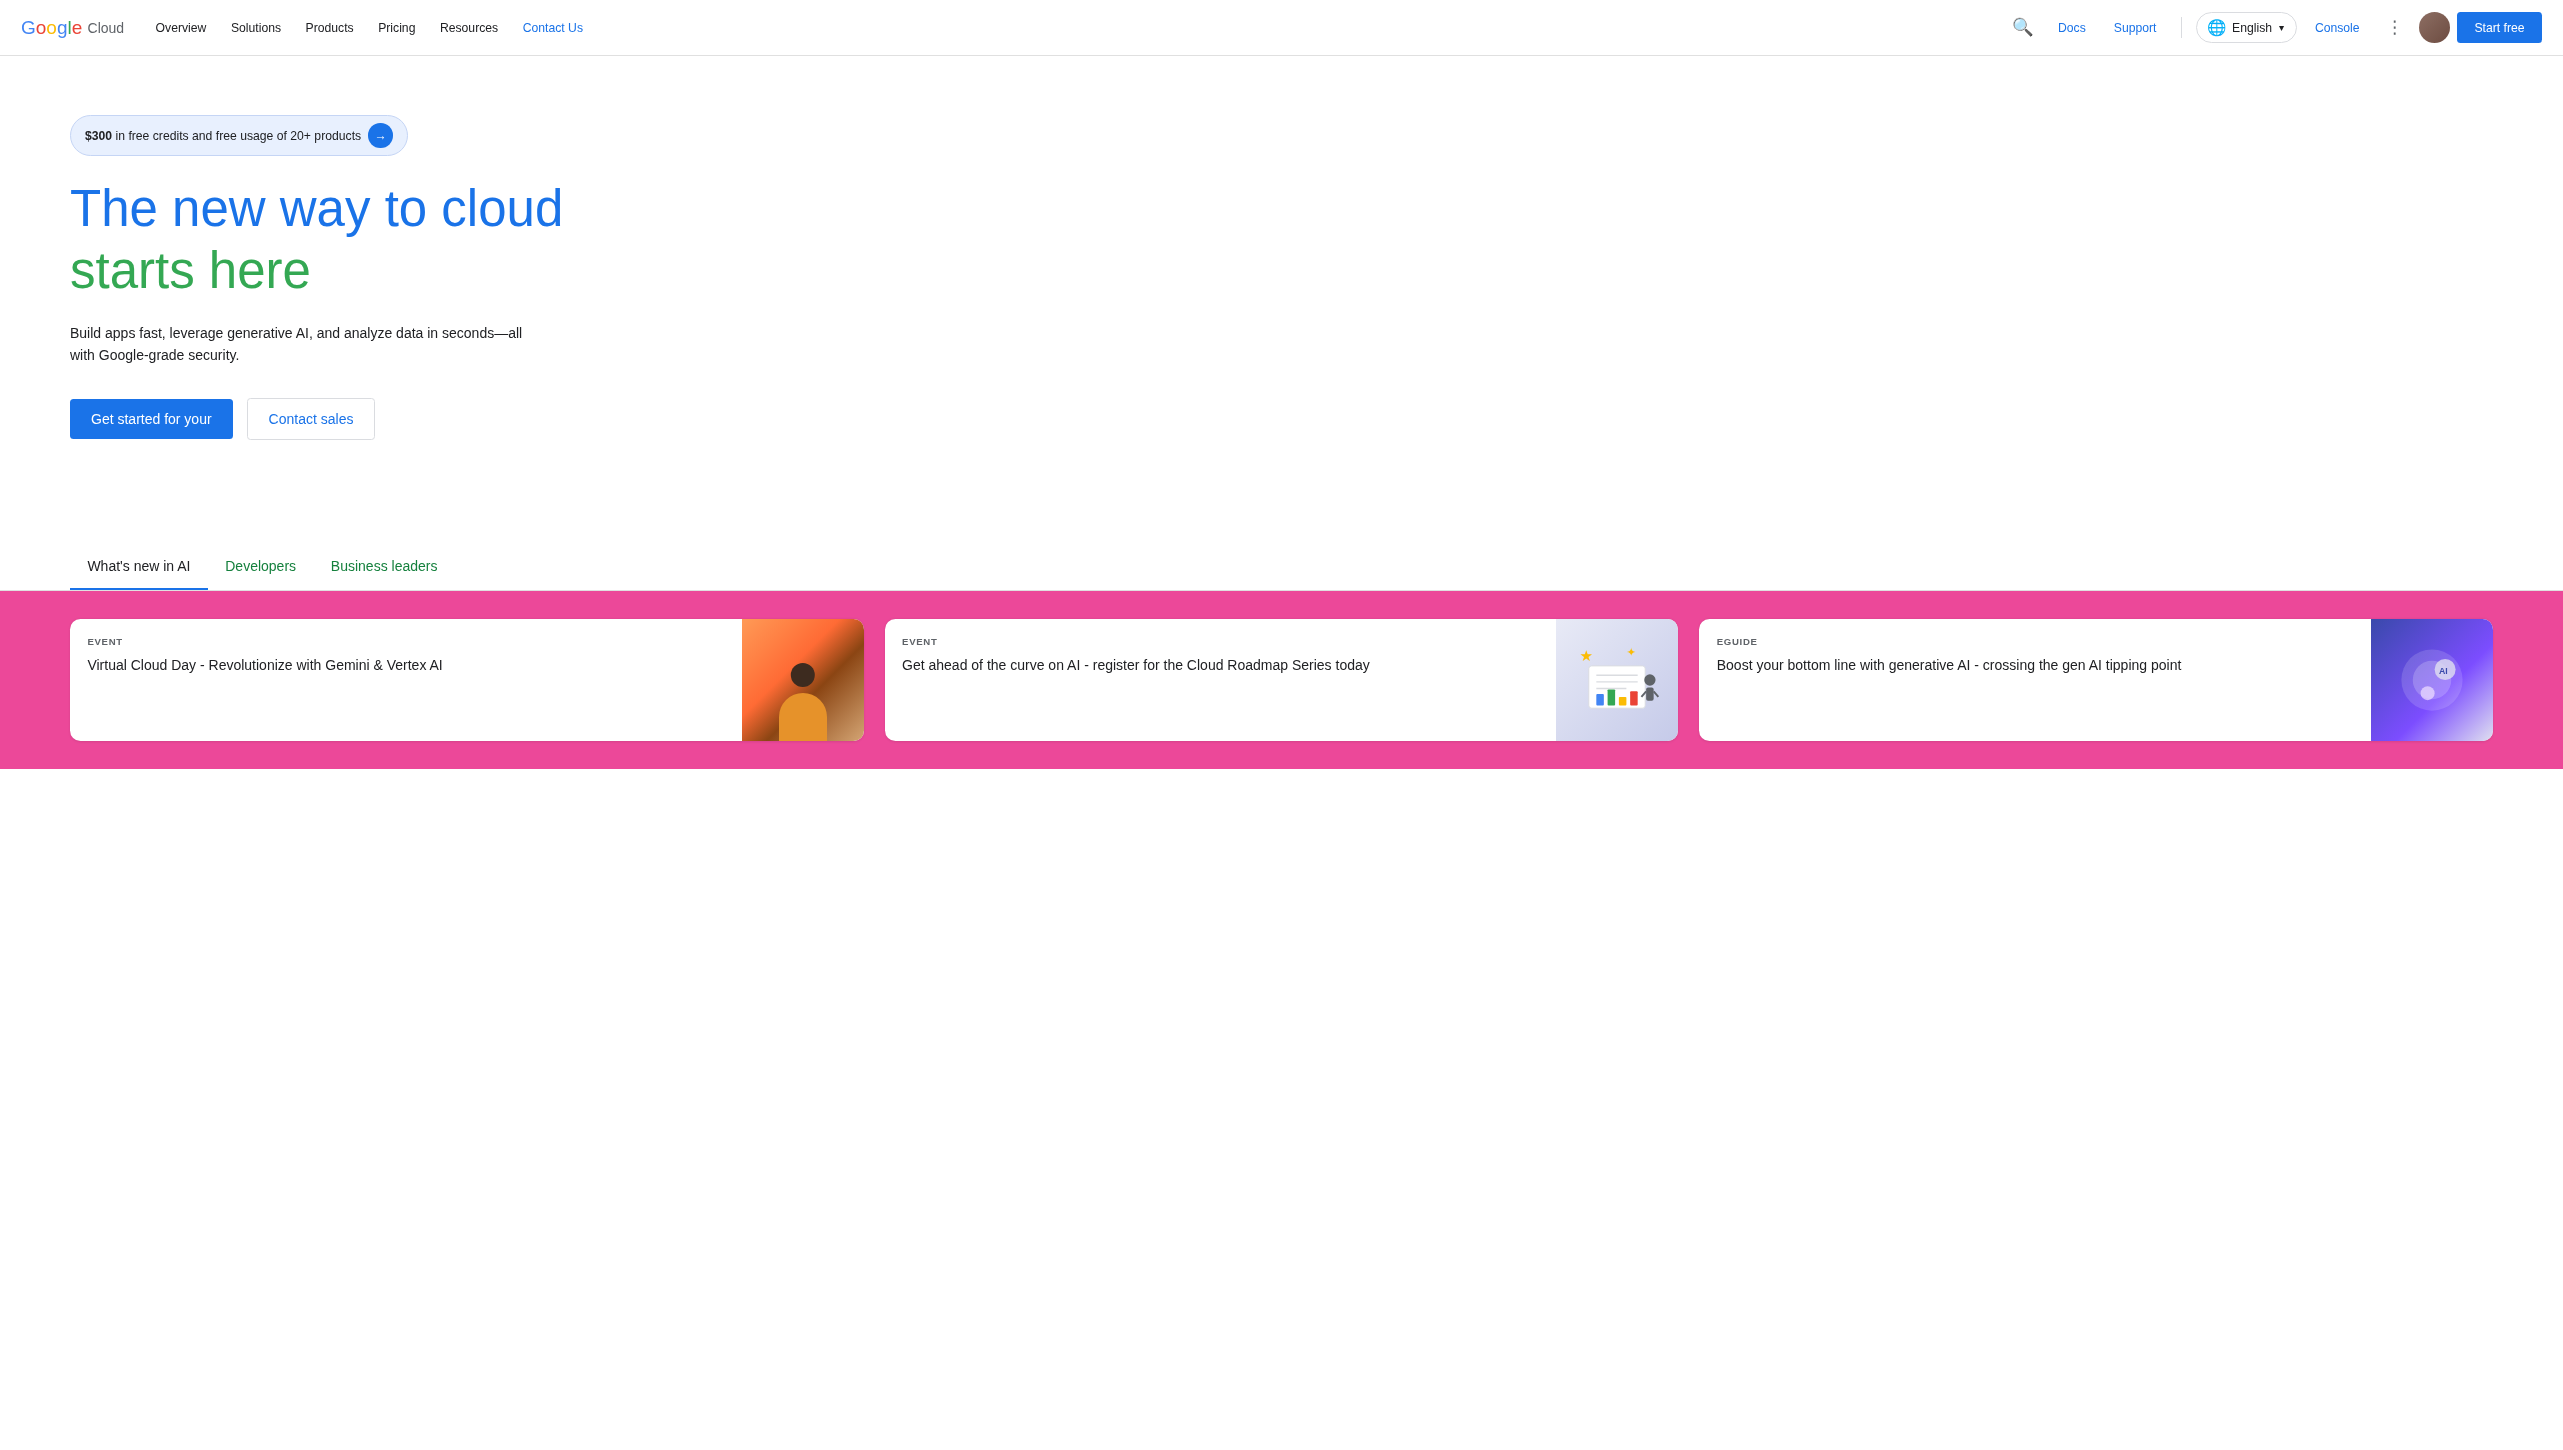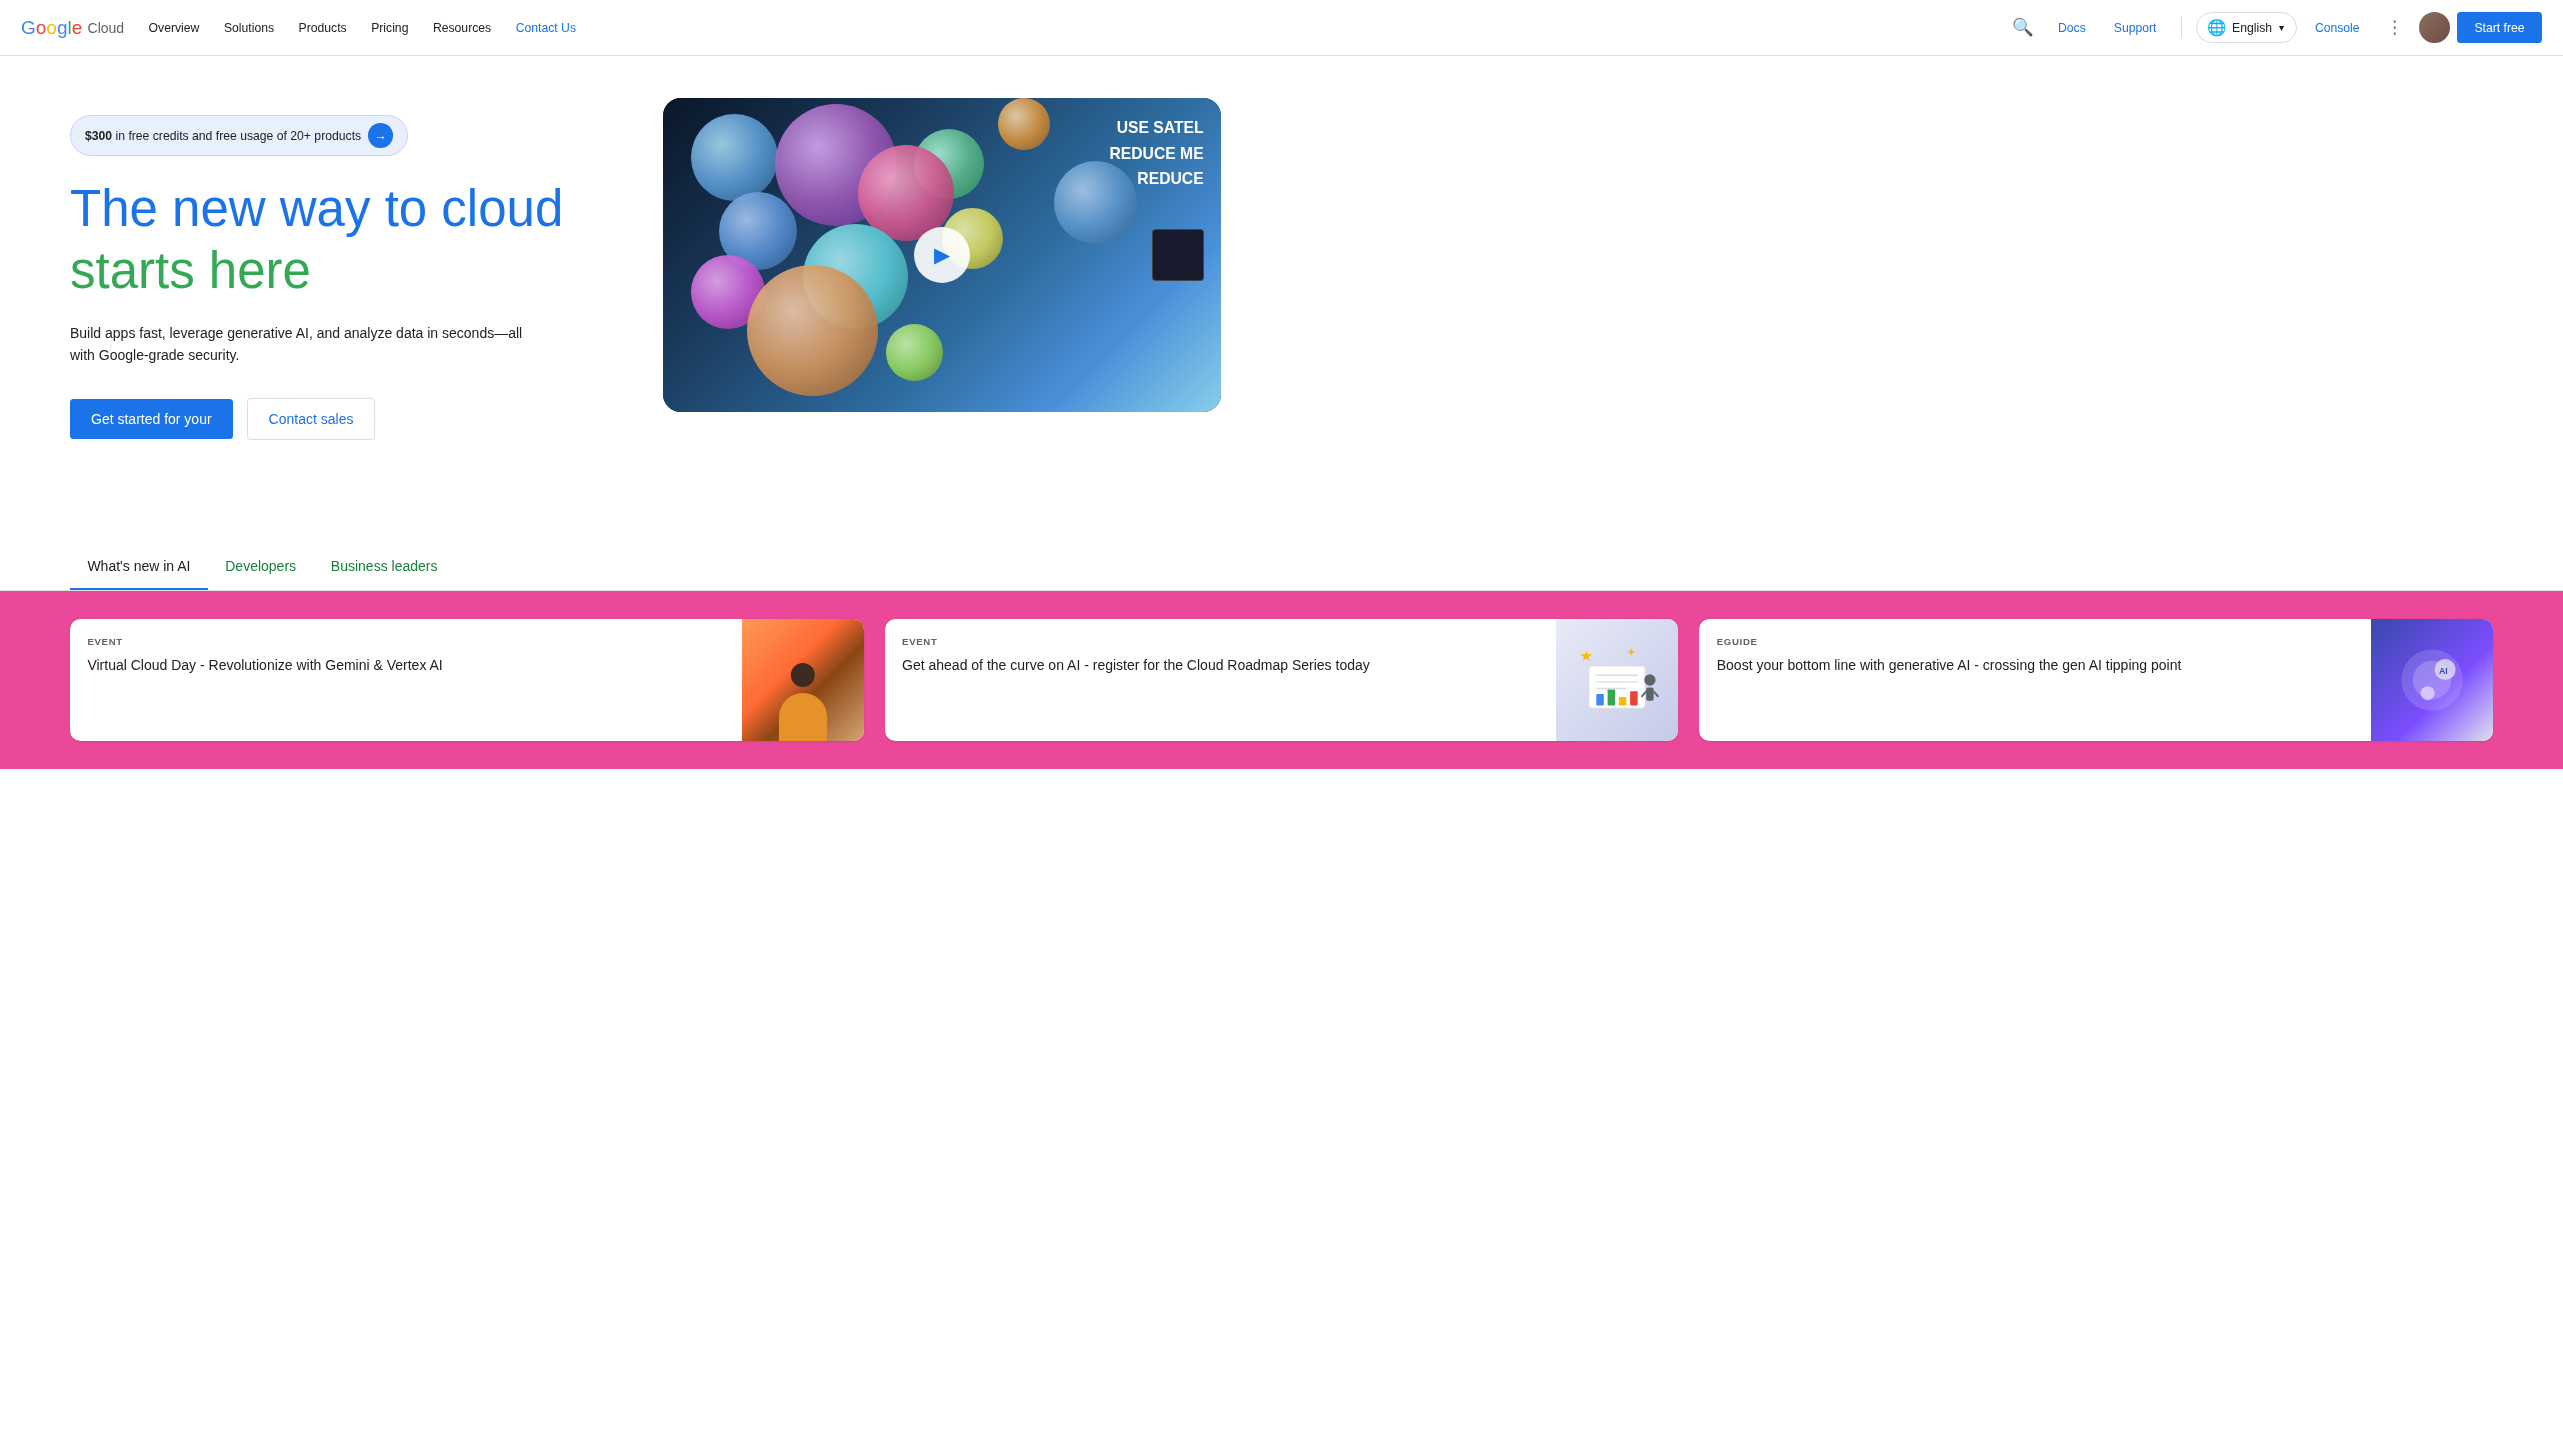--- a/index.html
+++ b/index.html
@@ -9,20 +9,21 @@
     .navbar {
       display: flex;
       align-items: center;
       padding: 0 21px;
       height: 56px;
       border-bottom: 0.9px solid #e0e0e0;
       position: sticky;
       top: 0;
       background: #fff;
       z-index: 100;
+      gap: 7px;
     }
     .nav-logo {
       display: flex;
       align-items: center;
       gap: 5.2px;
       margin-right: 14px;
       text-decoration: none;
       flex-shrink: 0;
     }
     .logo-g { color: #4285f4; }
@@ -131,20 +132,21 @@
     }
 
     
     .hero {
       display: flex;
       padding: 42px 70px;
       gap: 35px;
       align-items: flex-start;
       background: #fff;
       min-height: 488px;
+      flex-direction: column;
     }
     .hero-left {
       flex: 1;
       max-width: 558px;
       padding-top: 17.4px;
     }
     .hero-badge {
       display: inline-flex;
       align-items: center;
       gap: 7px;

